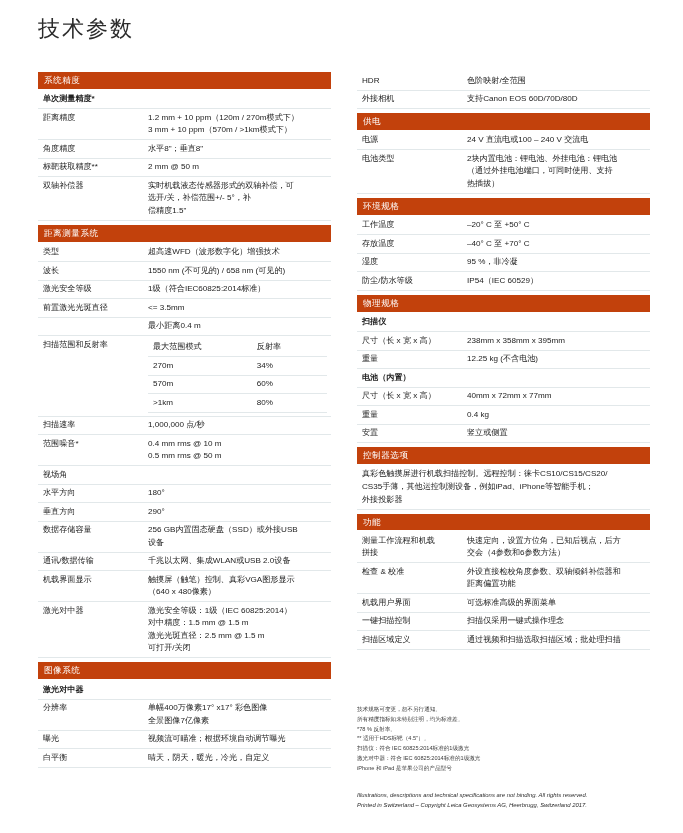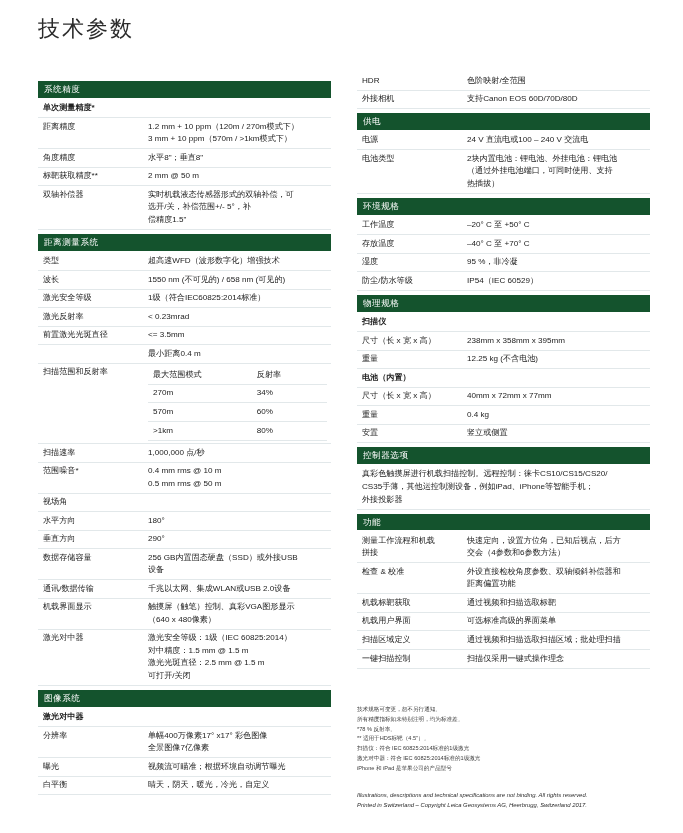--- a/index.html
+++ b/index.html
@@ -37,25 +37,25 @@
     top: 72px;
     left: 38px;
     width: 612px;
     display: flex;
     gap: 26px;
   }
   .col {
     width: 293px;
   }
   .section-head {
-    background: #14532d;
+    background: #c2410c;
     color: #ffffff;
     font-size: 8.6px;
     padding: 3px 6px;
-    margin: 9px 0 2px 0;
+    margin: 0 0 2px 0;
     letter-spacing: 0.5px;
     line-height: 1.25;
   }
   table.spec {
     width: 100%;
     border-collapse: collapse;
     table-layout: fixed;
   }
   table.spec td {
     font-size: 8.1px;
@@ -157,24 +157,20 @@
           <td class="k">类型</td>
           <td class="v multi">超高速WFD（波形数字化）增强技术</td>
         </tr>
         <tr>
           <td class="k">波长</td>
           <td class="v multi">1550 nm (不可见的) / 658 nm (可见的)</td>
         </tr>
         <tr>
           <td class="k">激光安全等级</td>
           <td class="v multi">1级（符合IEC60825:2014标准）</td>
-        </tr>
-        <tr>
-          <td class="k">激光反射率</td>
-          <td class="v multi">&lt; 0.23mrad</td>
         </tr>
         <tr>
           <td class="k">前置激光光斑直径</td>
           <td class="v multi">&lt;= 3.5mm</td>
         </tr>
       </tbody>
         </table>
 
       <table class="spec">
         <tbody>
@@ -388,34 +384,30 @@
 拼接</td>
           <td class="v multi">快速定向，设置方位角，已知后视点，后方
 交会（4参数和6参数方法）</td>
         </tr>
         <tr>
           <td class="k multi">检查 &amp; 校准</td>
           <td class="v multi">外设直接检校角度参数、双轴倾斜补偿器和
 距离偏置功能</td>
         </tr>
         <tr>
-          <td class="k multi">机载标靶获取</td>
-          <td class="v multi">通过视频和扫描选取标靶</td>
-        </tr>
-        <tr>
           <td class="k multi">机载用户界面</td>
           <td class="v multi">可选标准高级的界面菜单</td>
         </tr>
         <tr>
+          <td class="k multi">一键扫描控制</td>
+          <td class="v multi">扫描仅采用一键式操作理念</td>
+        </tr>
+        <tr>
           <td class="k multi">扫描区域定义</td>
           <td class="v multi">通过视频和扫描选取扫描区域；批处理扫描</td>
-        </tr>
-        <tr>
-          <td class="k multi">一键扫描控制</td>
-          <td class="v multi">扫描仅采用一键式操作理念</td>
         </tr>
       </tbody>
         </table>
 
     </div>
   </div>
 
   <div class="footnotes">
     <div>技术规格可变更，恕不另行通知。</div>
     <div>所有精度指标如未特别注明，均为标准差。</div>

